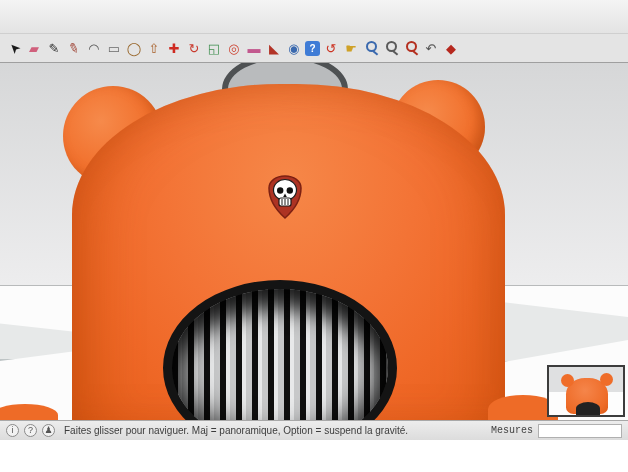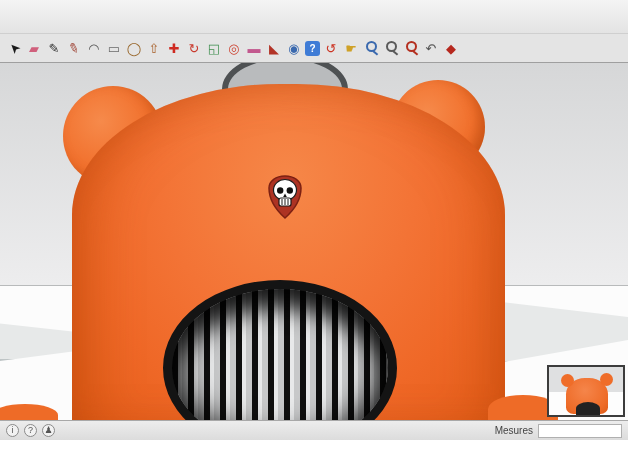--- a/index.html
+++ b/index.html
@@ -74,21 +74,21 @@
   .mini-grille { position:absolute; left:27px; bottom:0; width:24px; height:13px;
     border-radius:50% 50% 0 0; background:#222; }
 
   
   .statusbar { position:absolute; top:420px; left:0; width:628px; height:20px;
     background:linear-gradient(#ededed,#dcdcdc); border-top:1px solid #a8a8a8;
     display:flex; align-items:center; padding:0 6px; gap:5px; font-size:10px; color:#3c3c3c; }
   .sicon { width:13px; height:13px; border:1px solid #8a8a8a; border-radius:50%;
     font-size:9px; line-height:11px; text-align:center; color:#555; background:#f2f2f2; flex:none; }
   .status-msg { margin-left:4px; white-space:nowrap; overflow:hidden; }
-  .meas-label { margin-left:auto; color:#444; }
+  .meas-label { margin-left:auto; color:#444;font-family:Liberation Mono, monospace; }
   .meas-input { width:84px; height:14px; border:1px solid #b0b0b0; background:#fff;
     font-size:10px; padding:0 3px; font-family:"Liberation Sans", sans-serif; }
 
   .footer { position:absolute; top:440px; left:0; width:628px; height:32px; background:#ffffff; }
 </style>
 </head>
 <body>
 
 <div class="window">
 
@@ -158,19 +158,20 @@
       <div class="mini-ear mini-ear-l"></div>
       <div class="mini-ear mini-ear-r"></div>
       <div class="mini-grille"></div>
     </div>
   </div>
 
   <div class="statusbar">
     <span class="sicon">i</span>
     <span class="sicon">?</span>
     <span class="sicon">♟</span>
+    <span class="status-msg">Faites glisser pour naviguer. Maj = panoramique, Option = suspend la gravité.</span>
     <span class="meas-label">Mesures</span>
     <input class="meas-input" type="text" value="" style="">
   </div>
 
   <div class="footer"></div>
 
 </div>
 
 </body></html>

